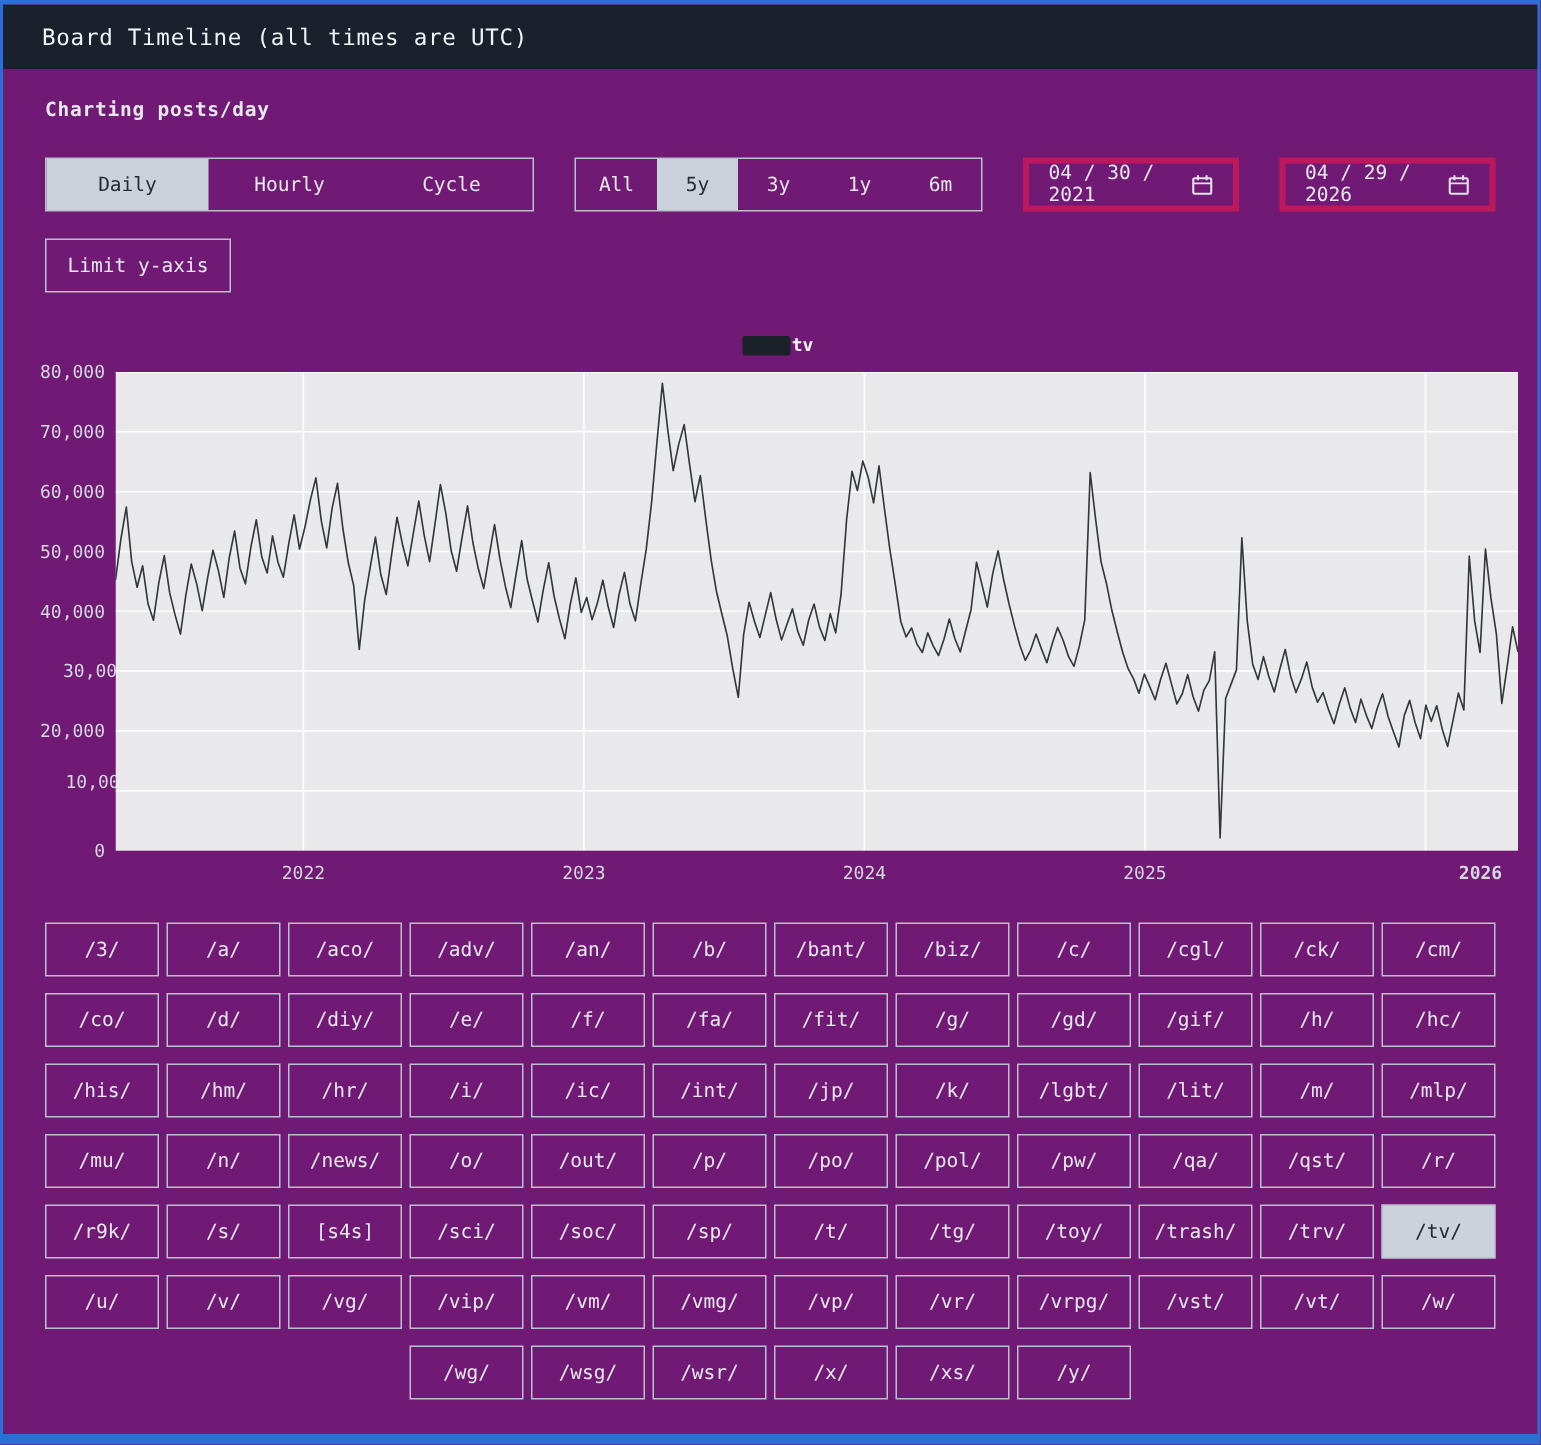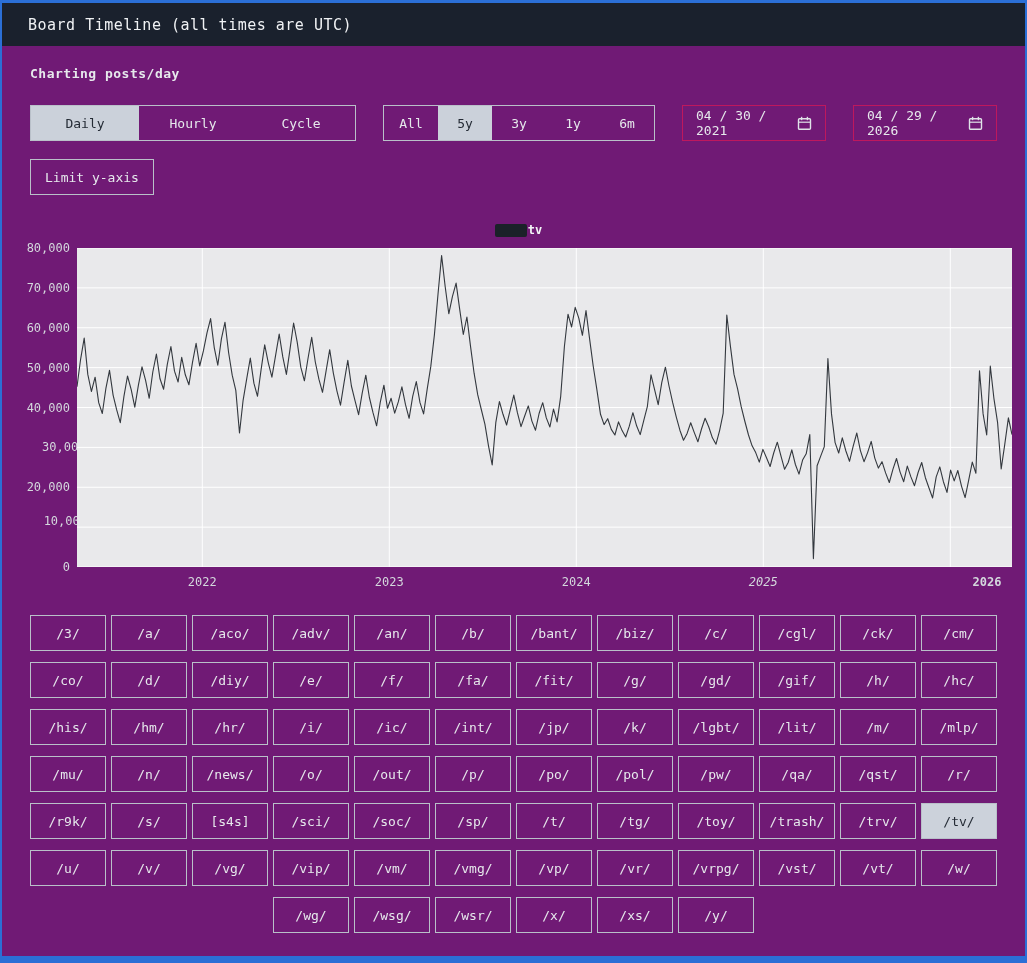--- a/index.html
+++ b/index.html
@@ -19,21 +19,21 @@
   .seg-btn {
     display:flex; align-items:center; justify-content:center;
     background:transparent; border:none; color:#e6e9ec;
     font:13px "DejaVu Sans Mono", monospace; cursor:pointer; height:100%;
   }
   .g1 .seg-btn { width:108px; }
   .g2 .seg-btn { width:54px; }
   .seg-btn.selected { background:#cbd1da; color:#242b35; }
 
   .date-box {
-    display:flex; align-items:center; gap:12px; border:1px solid #be185d;
+    display:flex; align-items:center; gap:12px; border:4px solid #be185d;
     height:36px; padding:0 13px; font-size:13px; cursor:pointer;
   }
 
   .limit-row { margin:18px 28px 0; }
   .limit-btn {
     display:inline-flex; align-items:center; height:36px; padding:0 14px;
     border:1px solid #b9c0c9; background:transparent; color:#e6e9ec;
     font:13px "DejaVu Sans Mono", monospace; cursor:pointer;
   }
 
@@ -141,21 +141,21 @@
         <line x1="312.2900000000136" y1="0" x2="312.2900000000136" y2="319" stroke="#ffffff" stroke-width="1"></line>
         <line x1="499.2900000000136" y1="0" x2="499.2900000000136" y2="319" stroke="#ffffff" stroke-width="1"></line>
         <line x1="686.2900000000136" y1="0" x2="686.2900000000136" y2="319" stroke="#ffffff" stroke-width="1"></line>
         <line x1="873.2900000000136" y1="0" x2="873.2900000000136" y2="319" stroke="#ffffff" stroke-width="1"></line>
         <polyline points="0.0,138.8 3.6,111.3 7.2,90.1 10.8,126.4 14.4,143.5 18.1,129.2 21.7,154.7 25.3,165.5 28.9,140.4 32.5,122.4 36.1,147.1 39.7,161.9 43.3,174.7 46.9,148.7 50.5,128.0 54.2,141.6 57.8,159.1 61.4,137.2 65.0,118.8 68.6,132.4 72.2,150.3 75.8,124.0 79.4,106.1 83.0,130.8 86.6,141.2 90.3,116.4 93.9,98.5 97.5,123.2 101.1,134.0 104.7,109.3 108.3,126.8 111.9,136.8 115.5,114.4 119.1,95.3 122.7,118.0 126.4,102.9 130.0,84.9 133.6,70.6 137.2,99.3 140.8,117.2 144.4,90.9 148.0,74.2 151.6,104.5 155.2,127.2 158.8,142.4 162.5,185.0 166.1,152.3 169.7,130.8 173.3,110.1 176.9,135.2 180.5,148.3 184.1,121.6 187.7,96.9 191.3,114.8 194.9,129.2 198.6,107.3 202.2,86.1 205.8,108.9 209.4,126.4 213.0,101.3 216.6,75.0 220.2,94.1 223.8,119.2 227.4,132.8 231.0,110.5 234.7,89.3 238.3,114.0 241.9,131.2 245.5,144.3 249.1,122.8 252.7,101.7 256.3,124.8 259.9,142.8 263.5,157.1 267.1,134.4 270.8,112.4 274.4,138.0 278.0,152.7 281.6,166.7 285.2,145.1 288.8,127.2 292.4,149.5 296.0,164.7 299.6,177.8 303.2,154.7 306.9,137.2 310.5,160.3 314.1,150.3 317.7,165.1 321.3,153.9 324.9,138.8 328.5,156.7 332.1,170.3 335.7,148.3 339.3,133.6 343.0,154.7 346.6,165.9 350.2,141.2 353.8,118.4 357.4,86.9 361.0,46.3 364.6,7.6 368.2,38.7 371.8,65.8 375.4,48.6 379.1,35.1 382.7,61.4 386.3,86.5 389.9,69.0 393.5,98.1 397.1,125.2 400.7,146.7 404.3,161.5 407.9,176.2 411.5,197.8 415.2,216.9 418.8,174.7 422.4,153.5 426.0,166.3 429.6,177.0 433.2,161.9 436.8,147.1 440.4,164.7 444.0,178.6 447.6,168.3 451.3,157.9 454.9,173.1 458.5,182.2 462.1,165.5 465.7,154.7 469.3,169.9 472.9,179.0 476.5,161.1 480.1,173.9 483.7,148.3 487.4,98.5 491.0,66.2 494.6,79.0 498.2,59.4 501.8,70.2 505.4,87.3 509.0,62.6 512.6,90.9 516.2,118.0 519.8,141.2 523.5,166.3 527.1,176.6 530.7,170.7 534.3,181.4 537.9,187.0 541.5,173.9 545.1,182.6 548.7,189.0 552.3,178.2 555.9,164.7 559.6,177.8 563.2,186.6 566.8,172.3 570.4,158.3 574.0,126.8 577.6,141.6 581.2,156.7 584.8,134.4 588.4,119.2 592.0,138.0 595.7,154.7 599.3,169.1 602.9,182.2 606.5,192.2 610.1,185.4 613.7,174.7 617.3,184.6 620.9,193.8 624.5,181.0 628.1,170.3 631.8,179.0 635.4,189.8 639.0,196.2 642.6,182.6 646.2,165.1 649.8,67.0 653.4,98.1 657.0,126.4 660.6,140.8 664.2,158.7 667.9,173.5 671.5,187.0 675.1,197.8 678.7,204.6 682.3,214.1 685.9,201.4 689.5,209.7 693.1,218.5 696.7,205.0 700.3,194.2 704.0,208.1 707.6,221.3 711.2,214.5 714.8,201.8 718.4,216.5 722.0,226.1 725.6,212.1 729.2,205.8 732.8,186.6 736.4,310.6 740.1,217.7 743.7,208.1 747.3,198.6 750.9,110.5 754.5,165.9 758.1,194.6 761.7,205.0 765.3,189.8 768.9,203.0 772.5,213.3 776.2,198.2 779.8,185.0 783.4,202.6 787.0,213.7 790.6,204.6 794.2,193.4 797.8,210.1 801.4,220.1 805.0,213.7 808.6,224.9 812.3,234.5 815.9,221.3 819.5,210.5 823.1,224.1 826.7,233.7 830.3,218.1 833.9,228.9 837.5,237.7 841.1,224.5 844.7,214.5 848.4,229.7 852.0,240.0 855.6,250.0 859.2,228.9 862.8,218.9 866.4,233.7 870.0,244.4 873.6,222.1 877.2,232.9 880.8,222.5 884.5,238.1 888.1,249.6 891.7,232.1 895.3,214.1 898.9,225.3 902.5,122.8 906.1,165.9 909.7,187.0 913.3,118.0 916.9,150.3 920.6,174.7 924.2,220.9 927.8,196.2 931.4,169.9 935.0,186.6" fill="none" stroke="#33383e" stroke-width="1.1" stroke-linejoin="round"></polyline>
       </svg>
     <div class="x-axis-labels">
         <div class="xlabel" style="left: 170.29px;">2022</div>
         <div class="xlabel" style="left: 357.29px;">2023</div>
         <div class="xlabel" style="left: 544.29px;">2024</div>
-        <div class="xlabel" style="left: 731.29px; font-style: italic;">2025</div>
+        <div class="xlabel" style="left: 731.29px;">2025</div>
         <div class="xlabel" style="left: 955px; font-weight: bold;">2026</div>
       </div>
   </div>
 
   <div class="boards">
       <div class="board-row">
         <button class="board-btn">/3/</button>
         <button class="board-btn">/a/</button>
         <button class="board-btn">/aco/</button>
         <button class="board-btn">/adv/</button>

